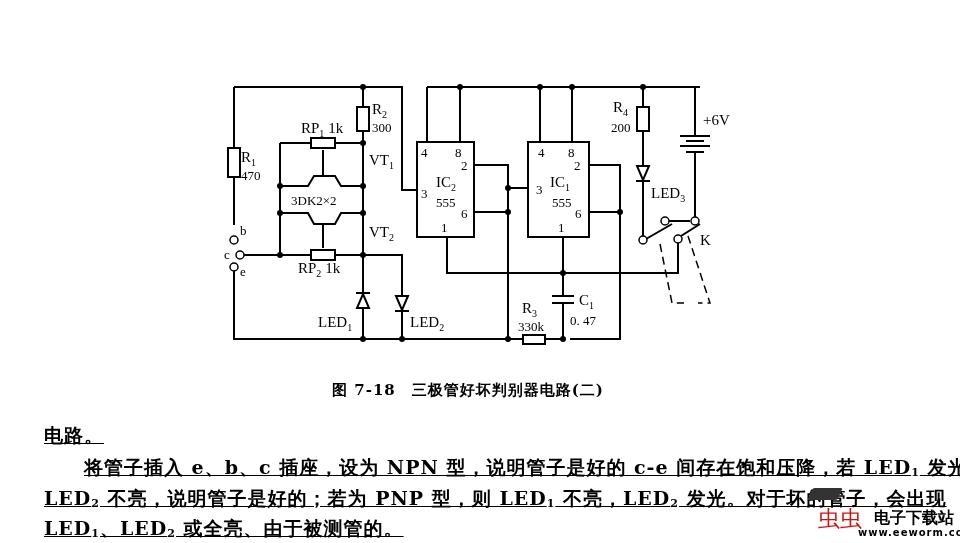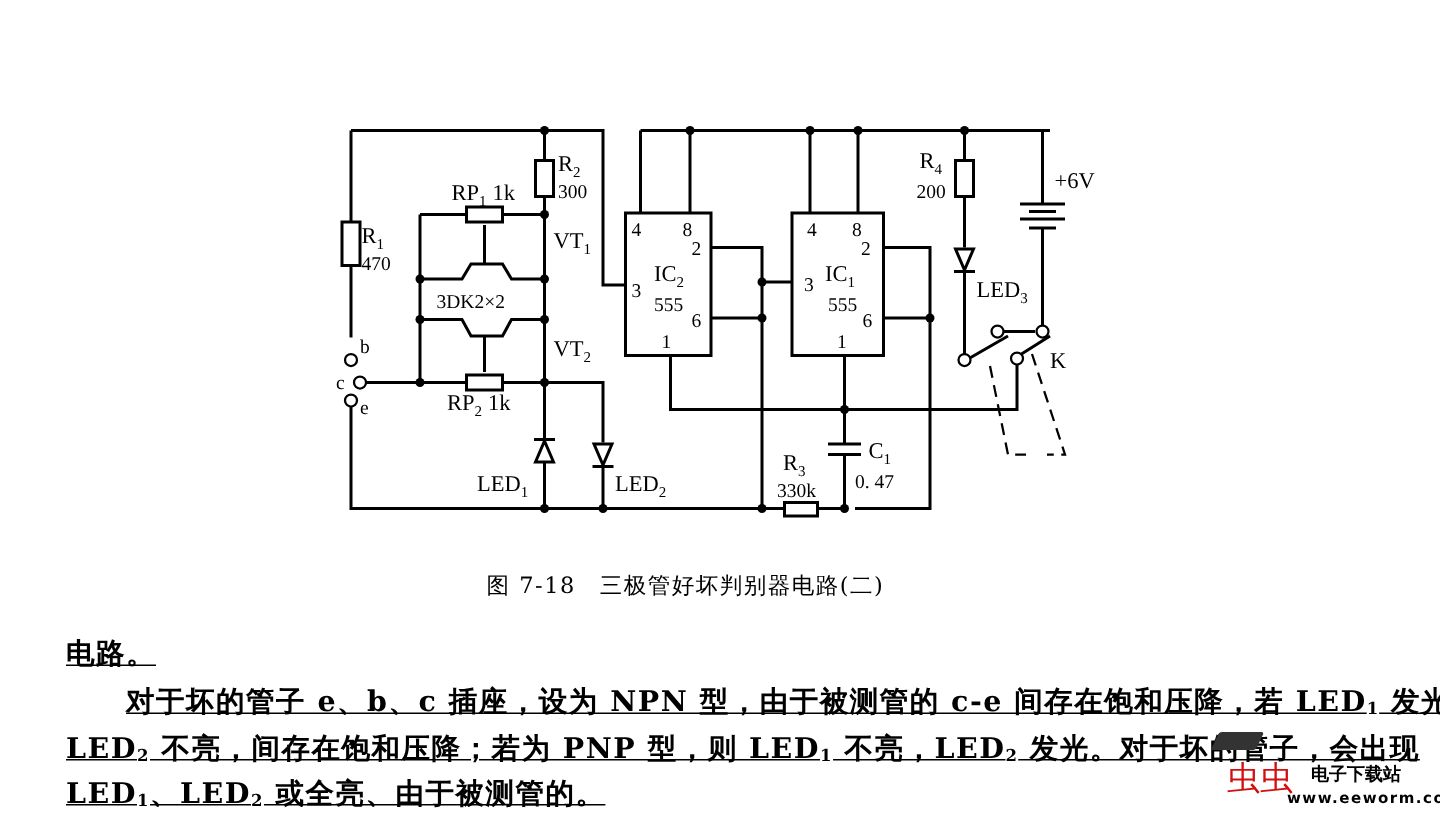--- a/index.html
+++ b/index.html
@@ -2,26 +2,26 @@
 <html><head>
 <meta charset="utf-8">
 <style>
   html, body { margin:0; padding:0; background:#ffffff; }
   body { width:960px; height:543px; position:relative; overflow:hidden; font-family:"DejaVu Serif", serif; color:#000; }
   #schematic { position:absolute; left:0; top:0; width:960px; height:400px; }
   #schematic text { font-family:"Liberation Serif", serif; fill:#000; }
   .lbl { font-size:15px; }
   .lbl-sm { font-size:13px; }
   .sub { font-size:10px; }
-  .caption { position:absolute; left:0; width:914px; top:381px; text-align:center; font-size:15px; font-weight:normal; letter-spacing:1px; }
+  .caption { position:absolute; left:11px; width:914px; top:381px; text-align:center; font-size:15px; font-weight:bold; letter-spacing:1px; }
   .para { position:absolute; left:44px; font-size:19px; font-weight:bold; white-space:nowrap; letter-spacing:1px;text-decoration:underline; }
   .para sub { font-size:11px; vertical-align:-2px; }
   .wm { position:absolute; left:810px; top:496px; width:150px; height:47px; }
   .wm .bugs { position:absolute; left:8px; top:8px; font-size:22px; font-weight:normal; color:#d01010; font-family:"DejaVu Sans", sans-serif; }
-  .wm .name { position:absolute; left:64px; top:12px; font-size:12px; font-weight:bold; font-family:"DejaVu Sans", sans-serif; }
+  .wm .name { position:absolute; left:64px; top:12px; font-size:16px; font-weight:bold; font-family:"DejaVu Sans", sans-serif; }
   .wm .url { position:absolute; left:48px; top:31px; font-size:10px; font-weight:bold; letter-spacing:1px; font-family:"DejaVu Sans", sans-serif; }
   .wm .cap { position:absolute; left:0; top:-8px; width:30px; height:12px; background:#333; transform:skew(-25deg); border-radius:2px; }
 </style>
 </head>
 <body>
 
 <svg id="schematic" viewBox="0 0 960 400" xmlns="http://www.w3.org/2000/svg">
   <g stroke="#000" stroke-width="2" fill="none">
 
     <polyline points="234,87 363,87"></polyline>
@@ -189,22 +189,22 @@
   <text class="lbl-sm" x="536" y="194">3</text>
   <text class="lbl-sm" x="575" y="218">6</text>
   <text class="lbl-sm" x="558" y="232">1</text>
   <text class="lbl" x="550" y="187"><tspan>IC</tspan><tspan class="sub" dy="4">1</tspan></text>
   <text class="lbl-sm" x="552" y="207">555</text>
 </svg>
 
 <div class="caption">图 7-18　三极管好坏判别器电路(二)</div>
 
 <div class="para" style="top:423px">电路。</div>
-<div class="para" style="top:455px; left:84px"><span>对于坏的管子 e、b、c 插座，设为 NPN 型，由于被测管的 c-e 间存在饱和压降，若 LED</span><sub>1</sub><span> 发光，</span></div>
-<div class="para" style="top:486px"><span>LED</span><sub>2</sub><span> 不亮，间存在饱和压降；若为 PNP 型，则 LED</span><sub>1</sub><span> 不亮，LED</span><sub>2</sub><span> 发光。对于坏的管子，会出现</span></div>
+<div class="para" style="top:455px; left:84px"><span>将管子插入 e、b、c 插座，设为 NPN 型，说明管子是好的 c-e 间存在饱和压降，若 LED</span><sub>1</sub><span> 发光，</span></div>
+<div class="para" style="top:486px"><span>LED</span><sub>2</sub><span> 不亮，说明管子是好的；若为 PNP 型，则 LED</span><sub>1</sub><span> 不亮，LED</span><sub>2</sub><span> 发光。对于坏的管子，会出现</span></div>
 <div class="para" style="top:516px"><span>LED</span><sub>1</sub><span>、LED</span><sub>2</sub><span> 或全亮、由于被测管的。</span></div>
 
 <div class="wm">
   <div class="cap"></div>
   <div class="bugs">虫虫</div>
   <div class="name">电子下载站</div>
   <div class="url">www.eeworm.com</div>
 </div>
 
 </body></html>

